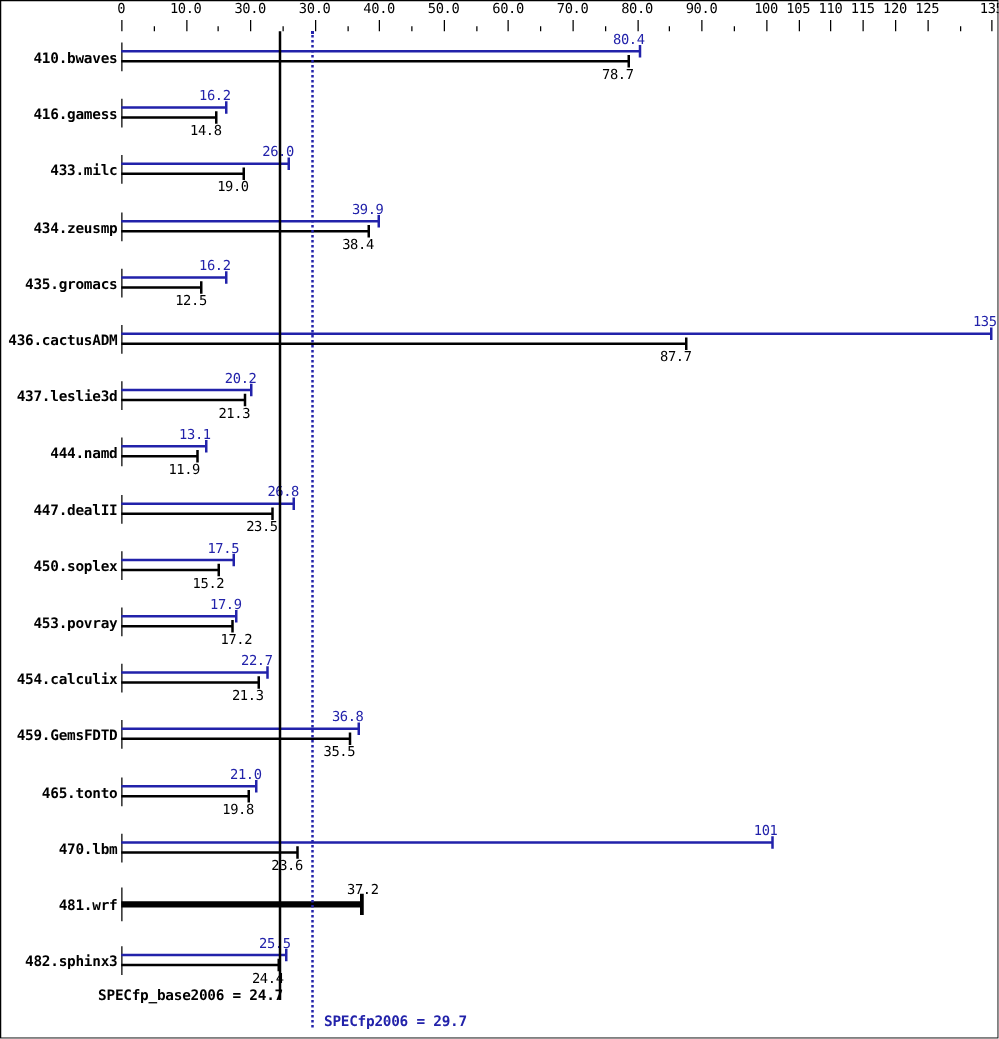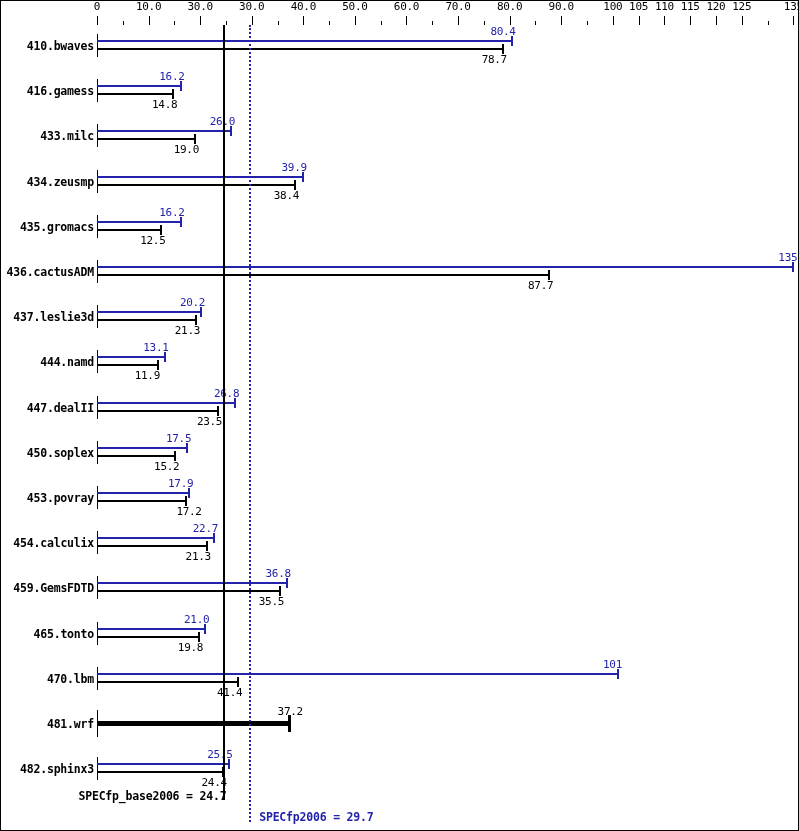--- a/index.html
+++ b/index.html
@@ -336,21 +336,21 @@
         <div class="val base" style="left: 203.128px; top: 28px;">19.8</div>
       </div>
       <div class="bench-row" style="top: 658.8px;">
         <div class="bench-label" style="top: 14px;">470.lbm</div>
         <div class="row-axisline" style="left: 97px; top: 8px; height: 23px;"></div>
         <div class="bar peak" style="left: 97px; top: 14px; width: 520.958px;"></div>
         <div class="cap peak" style="left: 616.958px; top: 10px; height: 10px;"></div>
         <div class="val peak" style="left: 621.958px; top: 0px;">101</div>
         <div class="bar base" style="left: 97px; top: 22px; width: 141.329px;"></div>
         <div class="cap base" style="left: 237.329px; top: 18px; height: 10px;"></div>
-        <div class="val base" style="left: 242.329px; top: 28px;">41.4</div>
+        <div class="val base" style="left: 242.329px; top: 28px;">23.6</div>
       </div>
       <div class="bench-row" style="top: 704px;">
         <div class="bench-label" style="top: 14px;">481.wrf</div>
         <div class="row-axisline" style="left: 97px; top: 6px; height: 27px;"></div>
         <div class="bar overlap" style="left: 97px; top: 17px; width: 191.878px;"></div>
         <div class="cap base" style="left: 287.878px; top: 11px; height: 17px; width: 3px;"></div>
         <div class="val base" style="left: 302.878px; top: 2px; transform: translateX(-100%);">37.2</div>
       </div>
       <div class="bench-row" style="top: 749.2px;">
         <div class="bench-label" style="top: 14px;">482.sphinx3</div>

